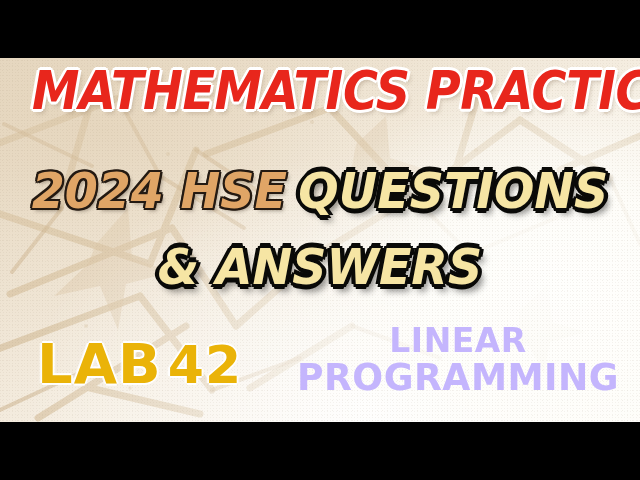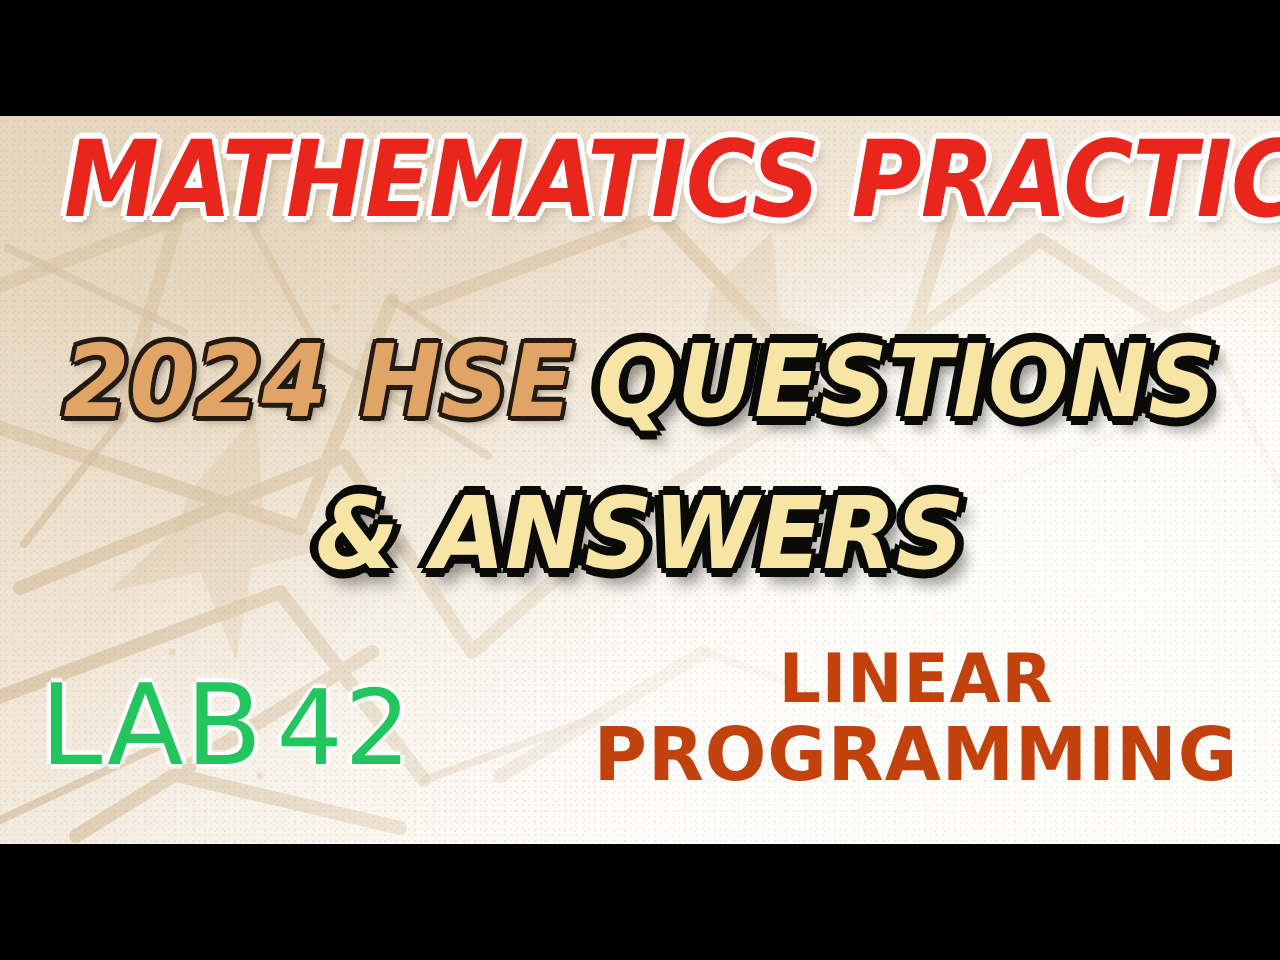--- a/index.html
+++ b/index.html
@@ -165,28 +165,28 @@
       0 3.4px 0 #0a0a08, 0 -3.4px 0 #0a0a08,
       2.5px 2.5px 0 #0a0a08, -2.5px 2.5px 0 #0a0a08,
       2.5px -2.5px 0 #0a0a08, -2.5px -2.5px 0 #0a0a08,
       4.6px 0 0 #0a0a08, -4.6px 0 0 #0a0a08,
       0 4.6px 0 #0a0a08, 0 -4.6px 0 #0a0a08,
       5px 7px 8px rgba(0,0,0,0.48);
   }
 
   
   #lab-label {
-    left: 20px;
+    left: 37px;
     top: 278px;
     font-family: "DejaVu Sans", sans-serif;
-    font-weight: normal;
+    font-weight: bold;
     font-variant: small-caps;
     font-size: 56px;
     letter-spacing: 1px;
-    color: #22c55e;
+    color: #eab308;
     text-shadow:
       1.6px 0 0 rgba(255,255,255,0.92), -1.6px 0 0 rgba(255,255,255,0.92),
       0 1.6px 0 rgba(255,255,255,0.92), 0 -1.6px 0 rgba(255,255,255,0.92),
       2.4px 0 0 rgba(255,255,255,0.55), -2.4px 0 0 rgba(255,255,255,0.55),
       0 2.4px 0 rgba(255,255,255,0.55), 0 -2.4px 0 rgba(255,255,255,0.55);
   }
   #lab-number {
     font-variant: normal;
     font-size: 52px;
     margin-left: 6px;
@@ -194,21 +194,21 @@
 
   
   #topic-block {
     position: absolute;
     left: 286px;
     top: 264px;
     width: 344px;
     text-align: center;
     font-family: "DejaVu Sans", sans-serif;
     font-weight: bold;
-    color: #c2410c;
+    color: #c4b5fd;
     line-height: 1.06;
     letter-spacing: 0.5px;
   }
   #topic-line-1 {
     display: block;
     font-size: 34px;
     transform: scaleX(0.97);
   }
   #topic-line-2 {
     display: block;

